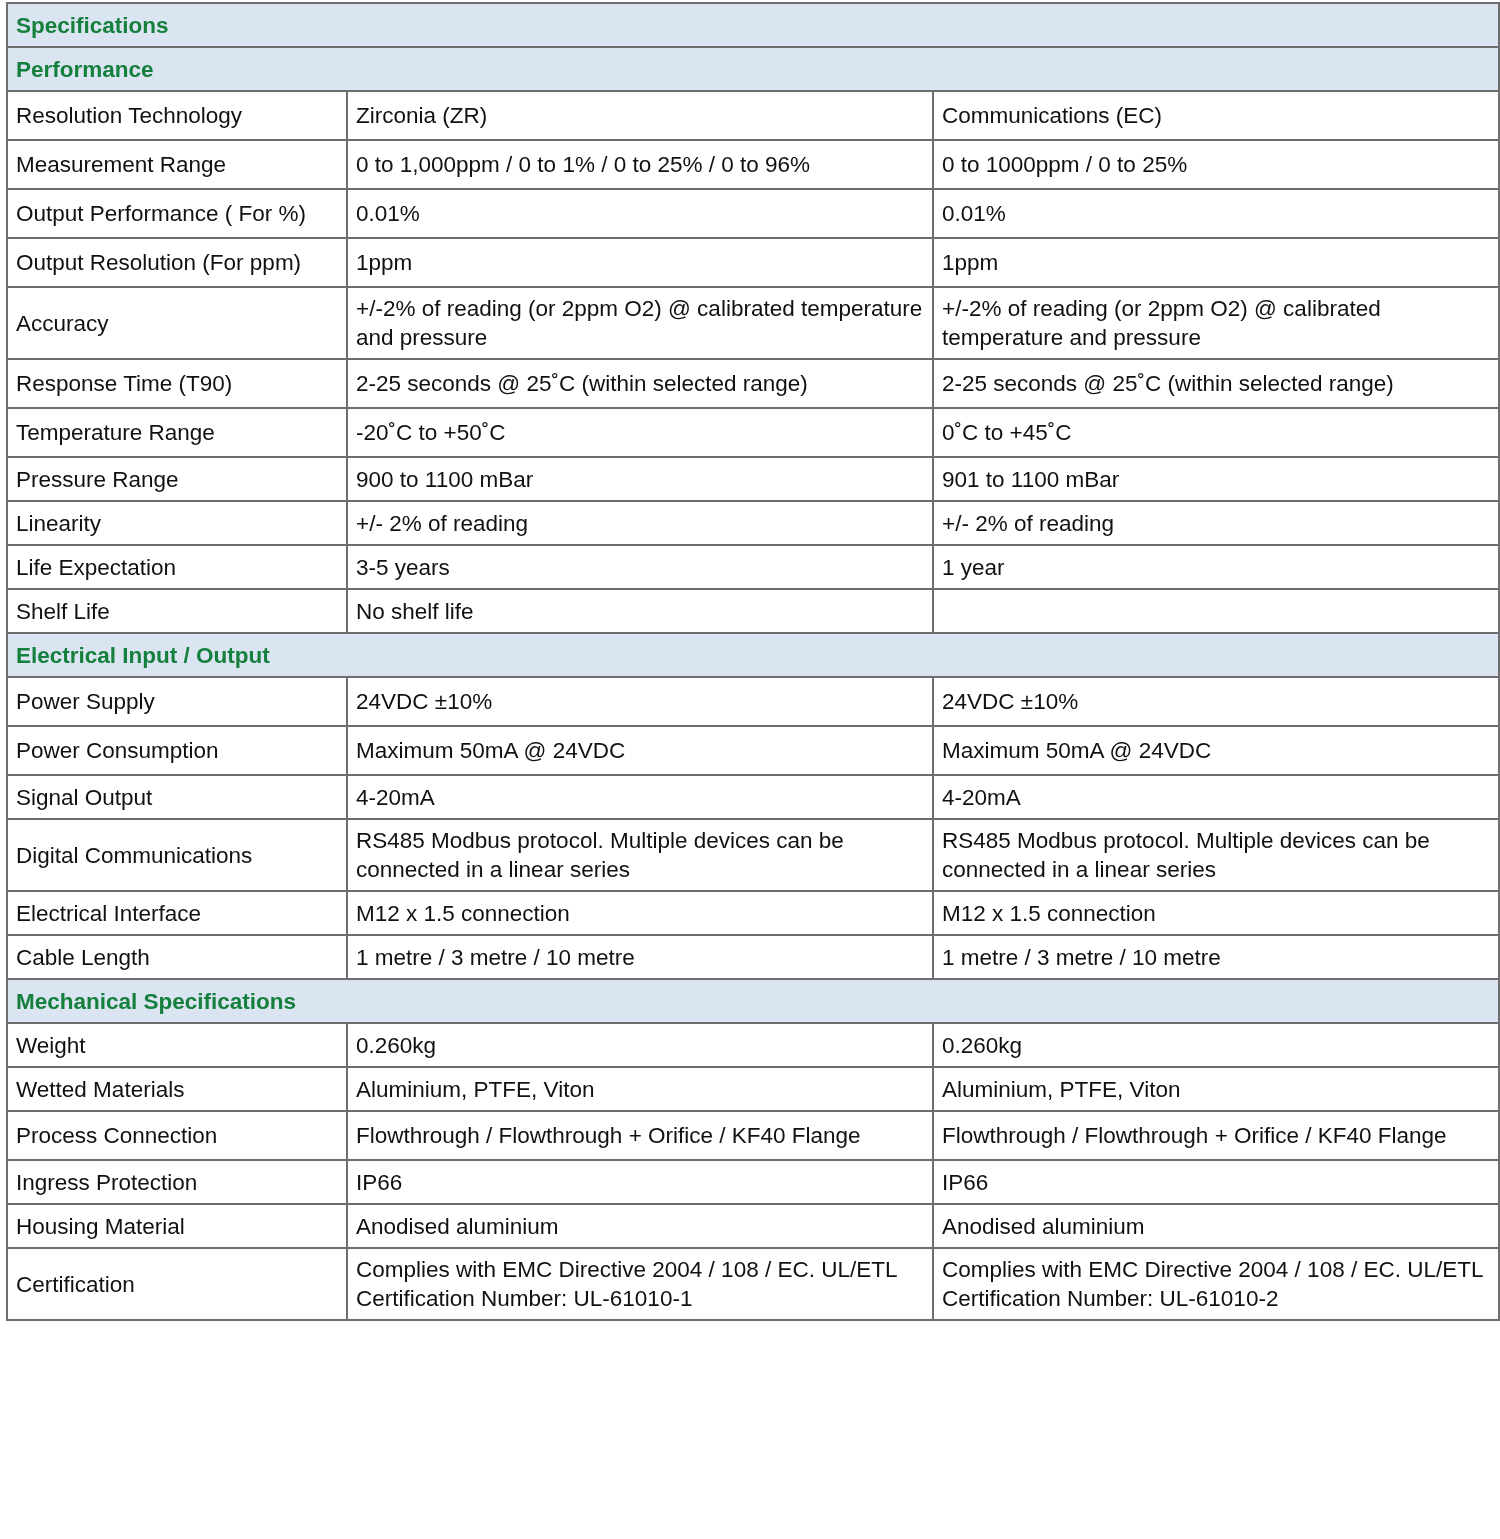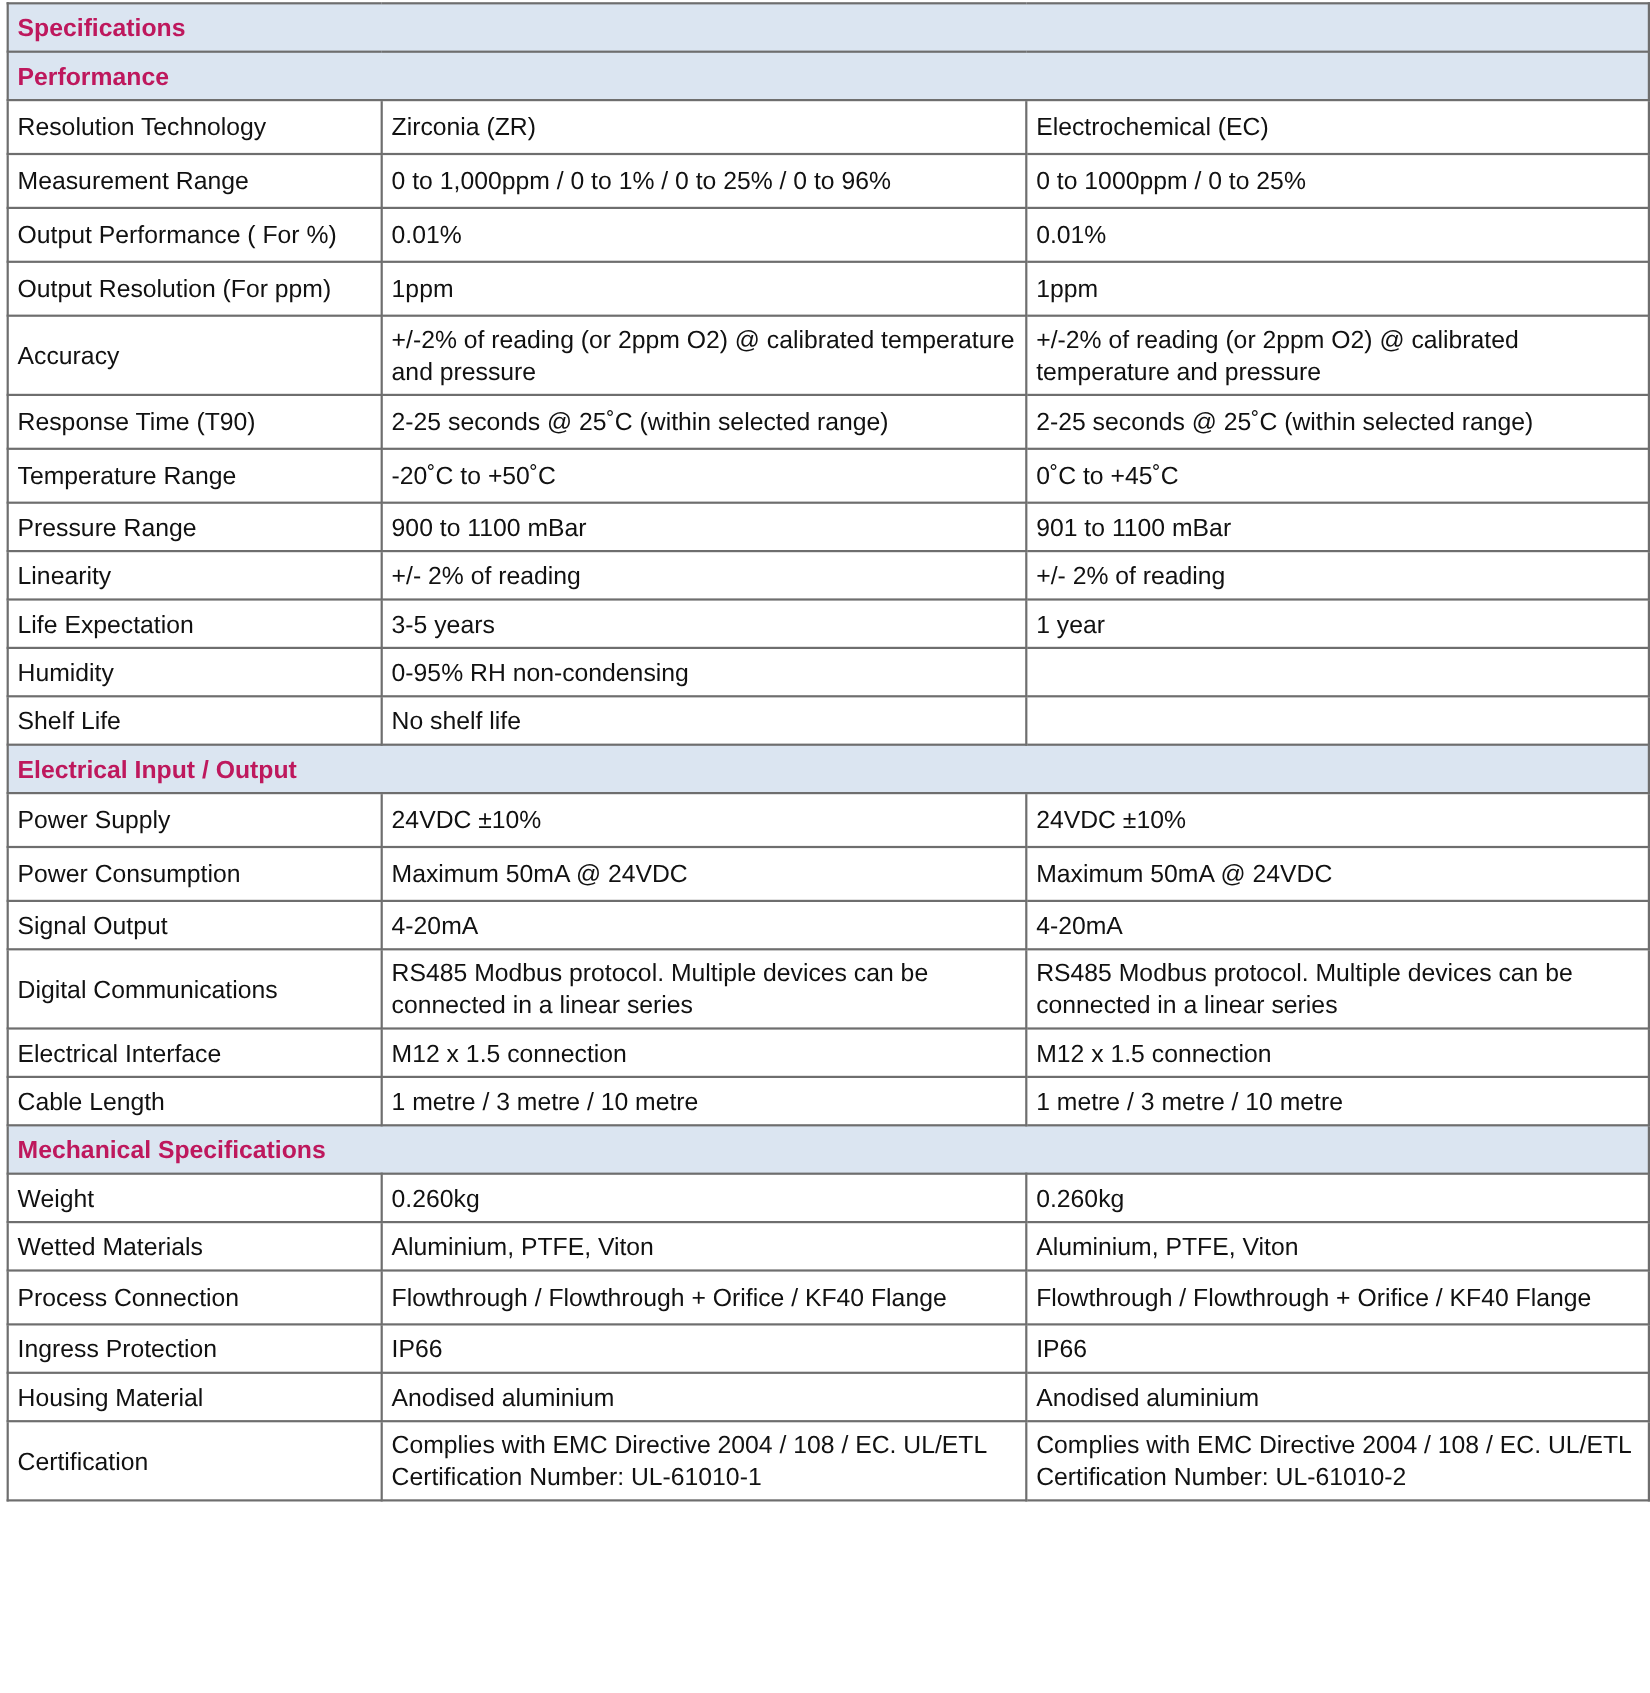--- a/index.html
+++ b/index.html
@@ -2,21 +2,21 @@
 <html><head>
 <meta charset="utf-8">
 <style>
   html, body { margin: 0; padding: 0; background: #ffffff; }
   body { width: 1500px; height: 1539px; overflow: hidden; }
   .wrap { position: absolute; left: 6px; top: 2px; width: 1492px; }
   table { border-collapse: collapse; width: 1492px; table-layout: fixed;
           font-family: "Liberation Sans", sans-serif; font-size: 22.5px; color: #111; }
   td { border: 2px solid #6e6e6e; padding: 0 8px; vertical-align: middle; line-height: 29px; }
   col.c1 { width: 340px; } col.c2 { width: 586px; } col.c3 { width: 566px; }
-  tr.section td { background: #dbe5f1; font-weight: bold; height: 42px; color: #be185d; }
+  tr.section td { background: #dbe5f1; font-weight: bold; height: 42px; color: #15803d; }
   tr.row td { height: 47px; }
   tr.row.tall td { height: 70px; }
   tr.row.short td { height: 42px; }
 </style>
 </head>
 <body>
 
 <div class="wrap">
   <table>
     <colgroup>
@@ -27,21 +27,21 @@
     <tbody id="tbody">
       <tr class="section">
         <td colspan="3">Specifications</td>
       </tr>
     <tr class="section">
           <td colspan="3">Performance</td>
         </tr>
         <tr class="row">
           <td>Resolution Technology</td>
           <td>Zirconia (ZR)</td>
-          <td>Electrochemical (EC)</td>
+          <td>Communications (EC)</td>
         </tr>
         <tr class="row">
           <td>Measurement Range</td>
           <td>0 to 1,000ppm / 0 to 1% / 0 to 25% / 0 to 96%</td>
           <td>0 to 1000ppm / 0 to 25%</td>
         </tr>
         <tr class="row">
           <td>Output Performance ( For %)</td>
           <td>0.01%</td>
           <td>0.01%</td>
@@ -73,25 +73,20 @@
         </tr>
         <tr class="row short">
           <td>Linearity</td>
           <td>+/- 2% of reading</td>
           <td>+/- 2% of reading</td>
         </tr>
         <tr class="row short">
           <td>Life Expectation</td>
           <td>3-5 years</td>
           <td>1 year</td>
-        </tr>
-        <tr class="row short">
-          <td>Humidity</td>
-          <td>0-95% RH non-condensing</td>
-          <td></td>
         </tr>
         <tr class="row short">
           <td>Shelf Life</td>
           <td>No shelf life</td>
           <td></td>
         </tr>
         <tr class="section">
           <td colspan="3">Electrical Input / Output</td>
         </tr>
         <tr class="row">

